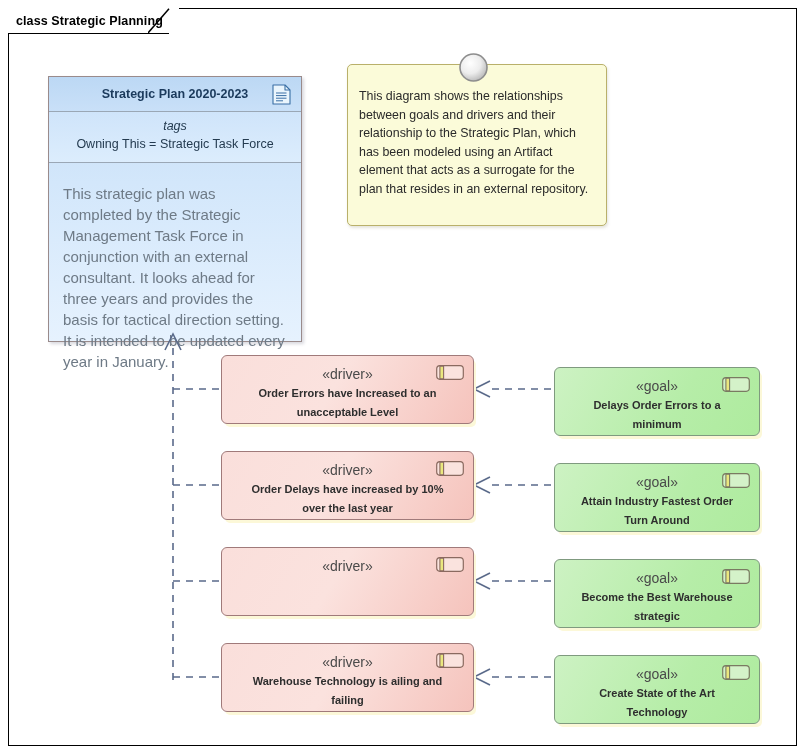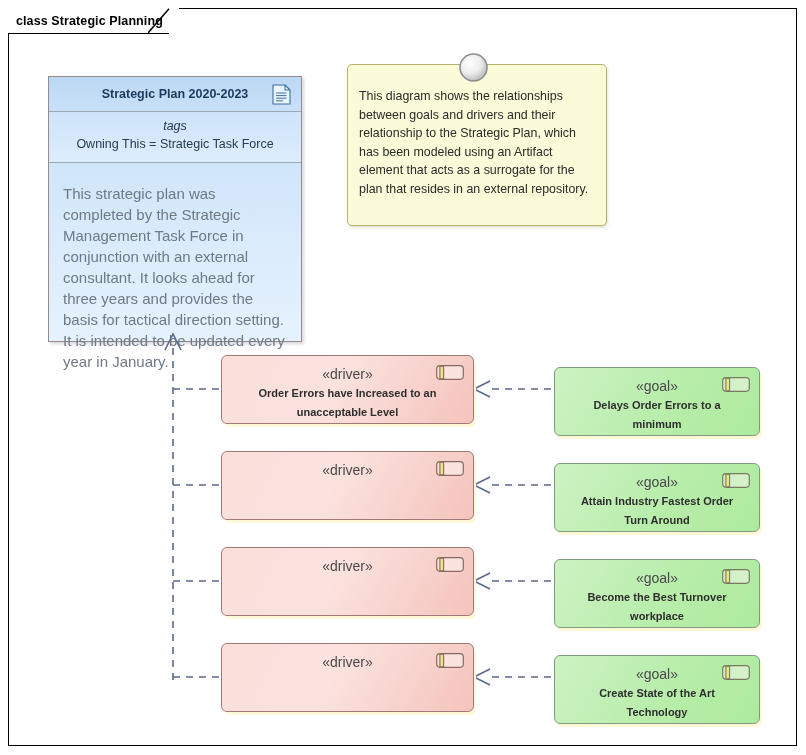--- a/index.html
+++ b/index.html
@@ -308,40 +308,42 @@
     <span class="elem-icon">
       <svg width="28" height="15" viewBox="0 0 28 15">
         <rect x="0.7" y="0.7" width="26.6" height="13.6" rx="3.2" fill="#fae3de" stroke="#8a6a60" stroke-width="1.2"></rect>
         <path d="M3.9 1.3 H7.6 V13.7 H3.9 Z" fill="#eae77f" stroke="#8a6a60" stroke-width="1.1"></path>
       </svg>
     </span>
   </div>
 
   <div class="elem driver" style="left:221px; top:451px; width:253px; height:69px;">
     <span class="elem-stereotype">«driver»</span>
+    <span class="elem-name">Order Delays have increased by 10% over the last year</span>
     <span class="elem-icon">
       <svg width="28" height="15" viewBox="0 0 28 15">
         <rect x="0.7" y="0.7" width="26.6" height="13.6" rx="3.2" fill="#fae3de" stroke="#8a6a60" stroke-width="1.2"></rect>
         <path d="M3.9 1.3 H7.6 V13.7 H3.9 Z" fill="#eae77f" stroke="#8a6a60" stroke-width="1.1"></path>
       </svg>
     </span>
   </div>
 
   <div class="elem driver" style="left:221px; top:547px; width:253px; height:69px;">
     <span class="elem-stereotype">«driver»</span>
     <span class="elem-icon">
       <svg width="28" height="15" viewBox="0 0 28 15">
         <rect x="0.7" y="0.7" width="26.6" height="13.6" rx="3.2" fill="#fae3de" stroke="#8a6a60" stroke-width="1.2"></rect>
         <path d="M3.9 1.3 H7.6 V13.7 H3.9 Z" fill="#eae77f" stroke="#8a6a60" stroke-width="1.1"></path>
       </svg>
     </span>
   </div>
 
   <div class="elem driver" style="left:221px; top:643px; width:253px; height:69px;">
     <span class="elem-stereotype">«driver»</span>
+    <span class="elem-name">Warehouse Technology is ailing and failing</span>
     <span class="elem-icon">
       <svg width="28" height="15" viewBox="0 0 28 15">
         <rect x="0.7" y="0.7" width="26.6" height="13.6" rx="3.2" fill="#fae3de" stroke="#8a6a60" stroke-width="1.2"></rect>
         <path d="M3.9 1.3 H7.6 V13.7 H3.9 Z" fill="#eae77f" stroke="#8a6a60" stroke-width="1.1"></path>
       </svg>
     </span>
   </div>
 
   <div class="elem goal" style="left:554px; top:355px; width:206px; height:69px;">
     <span class="elem-stereotype">«goal»</span>
@@ -360,21 +362,21 @@
     <span class="elem-icon">
       <svg width="28" height="15" viewBox="0 0 28 15">
         <rect x="0.7" y="0.7" width="26.6" height="13.6" rx="3.2" fill="#d4f2c9" stroke="#7a7a62" stroke-width="1.2"></rect>
         <path d="M3.9 1.3 H7.6 V13.7 H3.9 Z" fill="#eae77f" stroke="#7a7a62" stroke-width="1.1"></path>
       </svg>
     </span>
   </div>
 
   <div class="elem goal" style="left:554px; top:547px; width:206px; height:69px;">
     <span class="elem-stereotype">«goal»</span>
-    <span class="elem-name">Become the Best Turnover workplace</span>
+    <span class="elem-name">Become the Best Warehouse strategic</span>
     <span class="elem-icon">
       <svg width="28" height="15" viewBox="0 0 28 15">
         <rect x="0.7" y="0.7" width="26.6" height="13.6" rx="3.2" fill="#d4f2c9" stroke="#7a7a62" stroke-width="1.2"></rect>
         <path d="M3.9 1.3 H7.6 V13.7 H3.9 Z" fill="#eae77f" stroke="#7a7a62" stroke-width="1.1"></path>
       </svg>
     </span>
   </div>
 
   <div class="elem goal" style="left:554px; top:643px; width:206px; height:69px;">
     <span class="elem-stereotype">«goal»</span>

